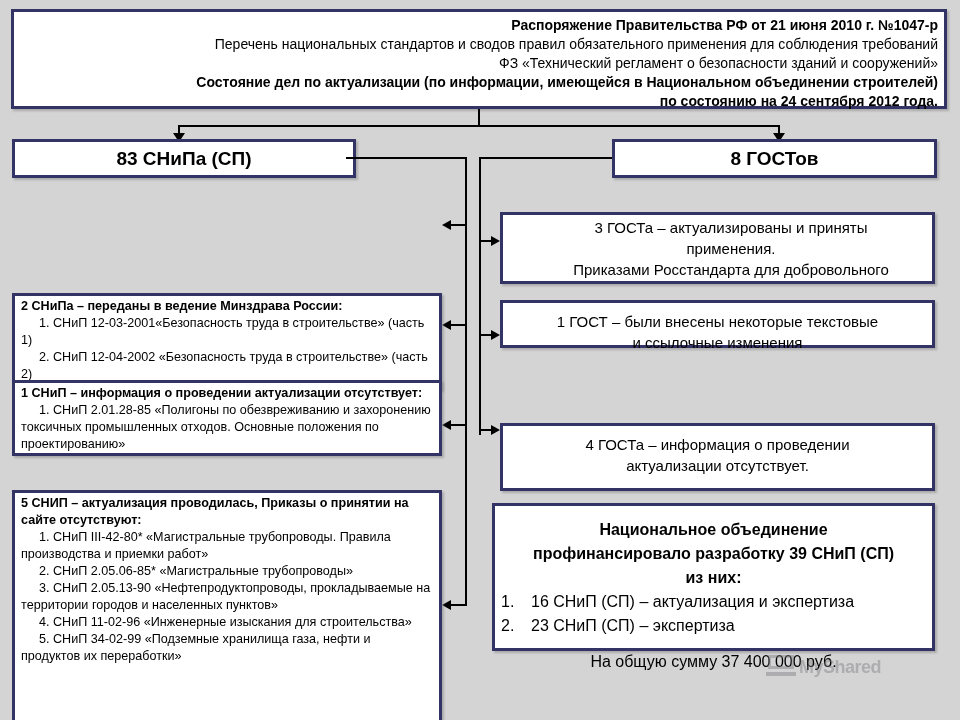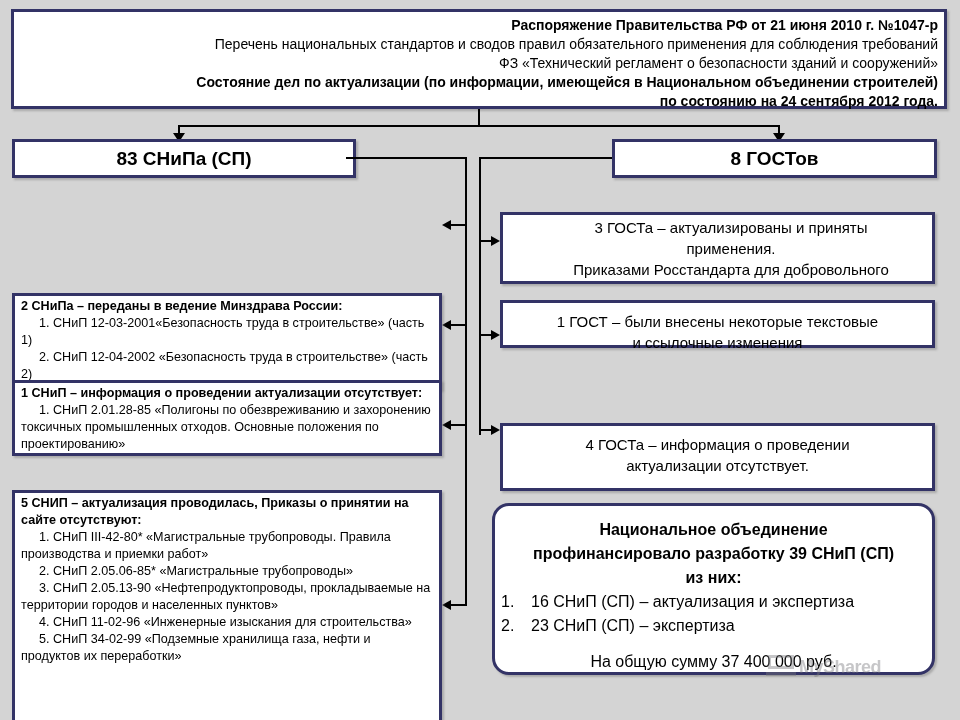--- a/index.html
+++ b/index.html
@@ -75,21 +75,21 @@
   #l1 { top: 185px;  height: 80px; }
   #l2 { top: 275px;  height: 97px; margin-top: 18px; }
   #l3 { top: 380px;  height: 76px; }
   #l4 { top: 490px;  height: 256px; }
 
   
   .rbox { left: 500px; width: 435px; }
   #r1 { top: 212px; height: 72px; padding-left: 27px; }
   #r2 { top: 300px; height: 48px; }
   #r3 { top: 395px; height: 68px; margin-top: 28px; }
-  #r4 { left: 492px; top: 503px; width: 443px; height: 172px; border-radius: 17px; }
+  #r4 { left: 492px; top: 503px; width: 443px; height: 148px; }
 
   
   .c    { text-align: center; }
   .l    { text-align: left; }
   .b    { font-weight: bold; }
   .t15  { font-size: 15px; line-height: 21px; }
   .t13  { font-size: 12.6px; line-height: 17px; }
   .t16  { font-size: 15.5px; line-height: 22px; }
   .t17  { font-size: 16px;  line-height: 24px; }
   .ind  { text-indent: 18px; }

